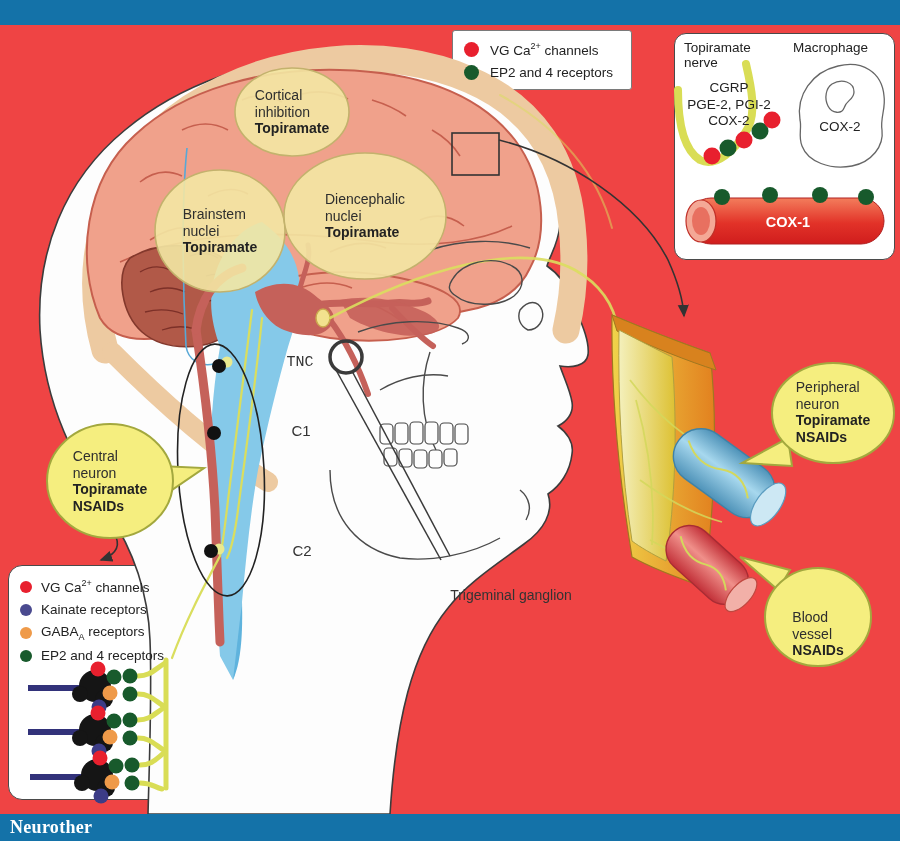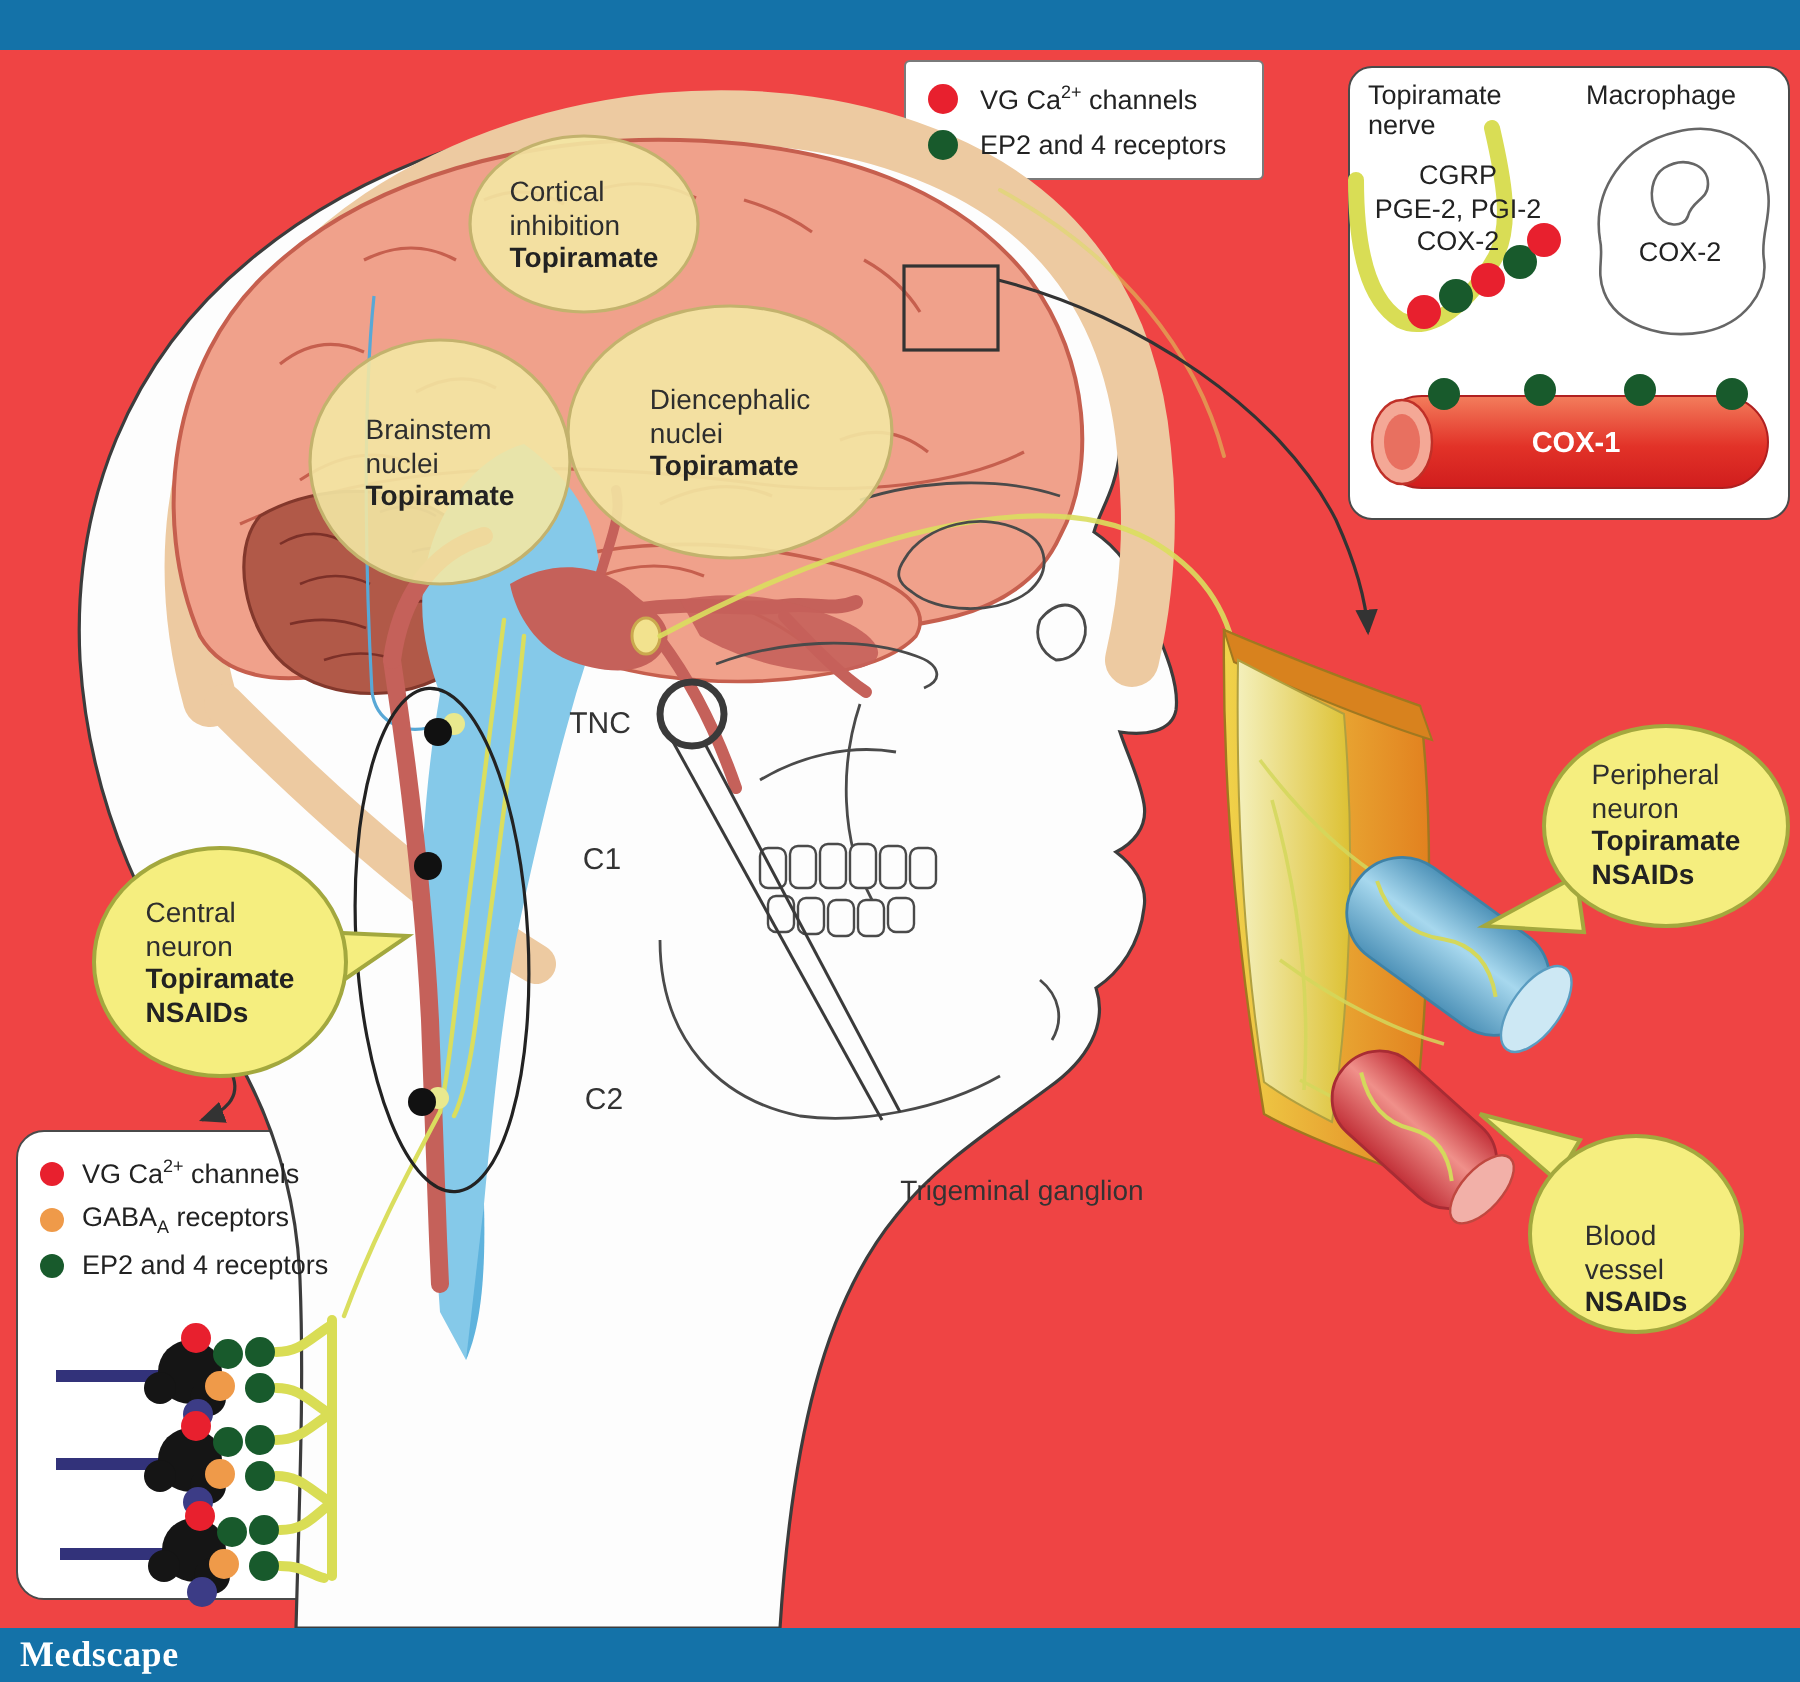--- a/index.html
+++ b/index.html
@@ -321,21 +321,21 @@
   <div class="abs z3 ctr callout" style="left:292px;top:112px;">
     <div>Cortical</div><div>inhibition</div><b>Topiramate</b>
   </div>
   <div class="abs z3 ctr callout" style="left:220px;top:231px;">
     <div>Brainstem</div><div>nuclei</div><b>Topiramate</b>
   </div>
   <div class="abs z3 ctr callout" style="left:365px;top:216px;">
     <div>Diencephalic</div><div>nuclei</div><b>Topiramate</b>
   </div>
 
-  <div class="abs z3 ctr small-label" style="left:300px;top:362px;">TNC</div>
+  <div class="abs z3 ctr small-label" style="left:300px;top:362px;font-family:Liberation Mono, monospace;">TNC</div>
   <div class="abs z3 ctr small-label" style="left:301px;top:430px;">C1</div>
   <div class="abs z3 ctr small-label" style="left:302px;top:550px;">C2</div>
   <div class="abs z3 ctr" style="left:511px;top:595px;font-size:14px;color:#333;">Trigeminal ganglion</div>
 
   <div class="abs z3 ctr callout" style="left:110px;top:481px;">
     <div>Central</div><div>neuron</div>
     <b style="display:block;">Topiramate</b><b>NSAIDs</b>
   </div>
   <div class="abs z3 ctr callout" style="left:833px;top:412px;">
     <div>Peripheral</div><div>neuron</div>
@@ -345,26 +345,30 @@
     <div>Blood</div><div>vessel</div>
     <b>NSAIDs</b>
   </div>
 
   <div class="abs z3" id="rboxLegend">
     <div class="lrow">
       <span class="dot dot13 c-red"></span>
       <span class="ltxt"><span>VG Ca</span><sup>2+</sup><span> channels</span></span>
     </div>
     <div class="lrow">
+      <span class="dot dot13 c-purple"></span>
+      <span class="ltxt">Kainate receptors</span>
+    </div>
+    <div class="lrow">
       <span class="dot dot13 c-orange"></span>
       <span class="ltxt"><span>GABA</span><sub>A</sub><span> receptors</span></span>
     </div>
     <div class="lrow">
       <span class="dot dot13 c-green"></span>
       <span class="ltxt">EP2 and 4 receptors</span>
     </div>
   </div>
 
   <div class="abs z4" id="topbar"></div>
   <div class="abs z4" id="footer">
-    <span class="brand">Medscape</span>
+    <span class="brand">Neurother</span>
   </div>
 </div>
 
 </body></html>

